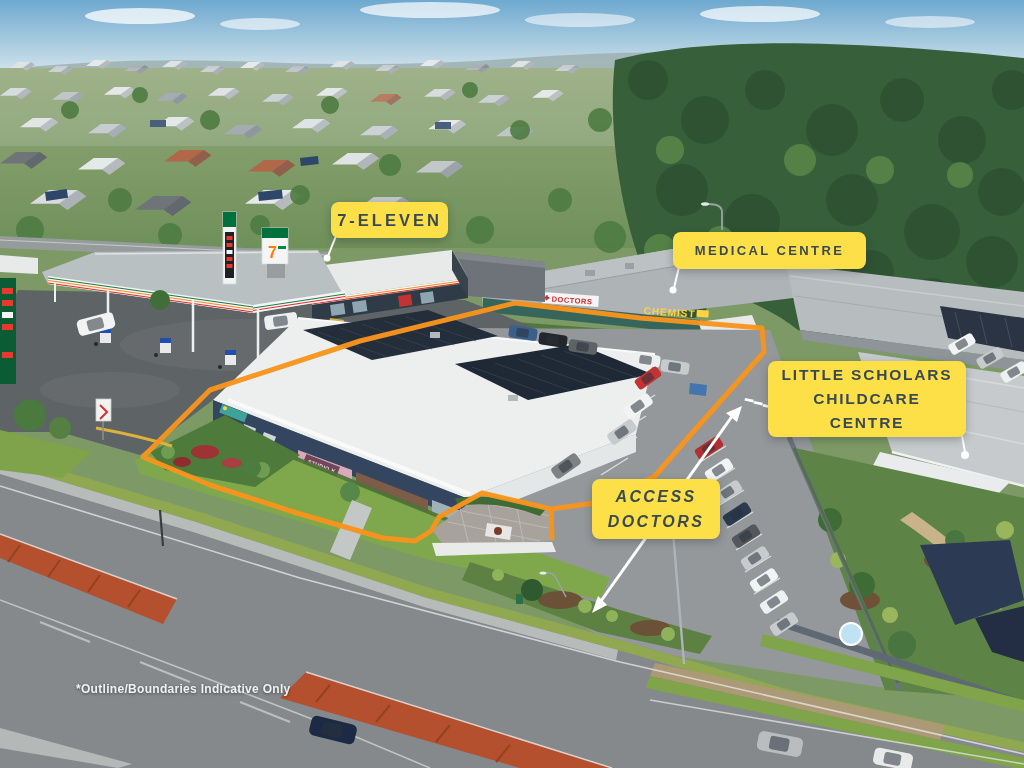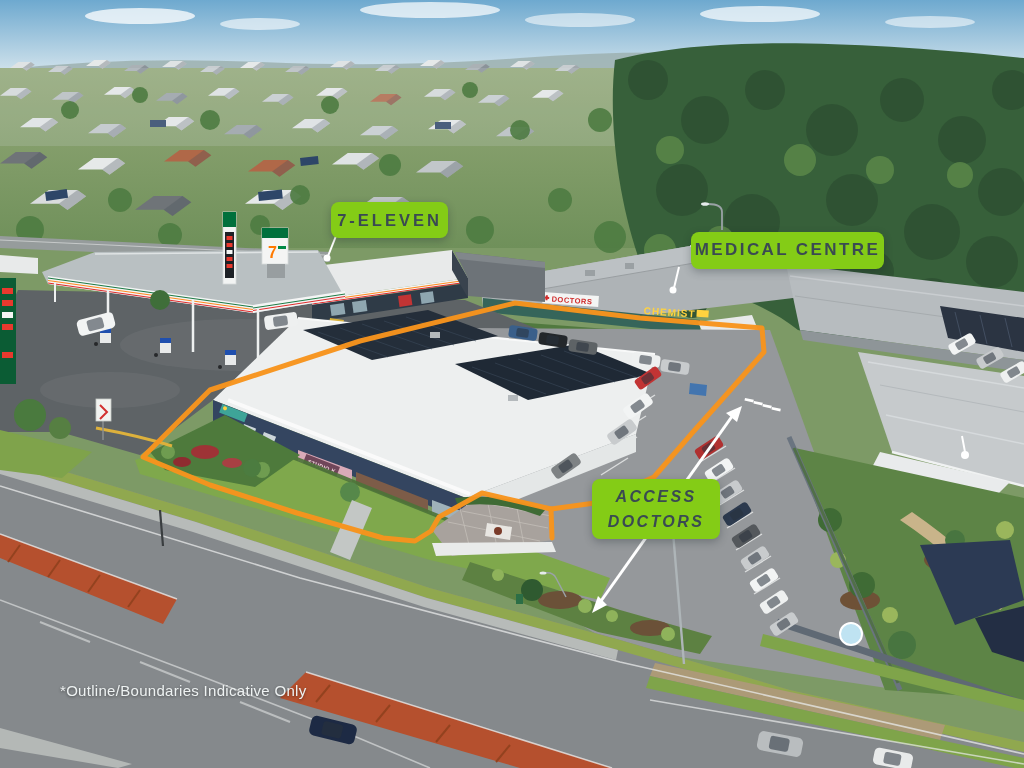--- a/index.html
+++ b/index.html
@@ -1,28 +1,28 @@
 <!DOCTYPE html>
 <html><head>
 <meta charset="utf-8">
 <style>
   html,body{margin:0;padding:0;background:#20262a;}
   .stage{position:relative;width:1024px;height:768px;overflow:hidden;
          font-family:"Liberation Sans",sans-serif;background:#7d9a66;}
   .stage svg.scene{position:absolute;left:0;top:0;width:1024px;height:768px;display:block;}
-  .callout{position:absolute;background:#84cc16;border-radius:8px;
+  .callout{position:absolute;background:#fde047;border-radius:8px;
            color:#3a4a52;font-weight:bold;display:flex;flex-direction:column;
            align-items:center;justify-content:center;text-align:center;
            box-shadow:0 3px 9px rgba(25,35,42,.30);line-height:1.35;}
   .co-7e{left:331px;top:202px;width:117px;height:36px;font-size:16.5px;letter-spacing:3px;}
-  .co-med{left:673px;top:232px;width:193px;height:37px;font-size:17px;letter-spacing:2.4px;margin-left:18px;}
+  .co-med{left:673px;top:232px;width:193px;height:37px;font-size:13px;letter-spacing:2.4px;}
   .co-ls{left:768px;top:361px;width:198px;height:76px;font-size:15.5px;letter-spacing:1.8px;line-height:24px;}
   .co-ae{left:592px;top:479px;width:128px;height:60px;font-size:16px;letter-spacing:2.4px;line-height:25px;font-style:italic;}
-  .disclaimer{position:absolute;left:60px;top:682px;color:#eef2f2;font-size:15px;
-              letter-spacing:.3px;text-shadow:0 1px 3px rgba(0,0,0,.45);font-weight:400;}
+  .disclaimer{position:absolute;left:76px;top:682px;color:#eef2f2;font-size:12px;
+              letter-spacing:.3px;text-shadow:0 1px 3px rgba(0,0,0,.45);font-weight:700;}
 </style>
 </head>
 <body>
 
 <div class="stage">
 
 <svg class="scene" viewBox="0 0 1024 768">
   <defs>
     <linearGradient id="gSky" x1="0" y1="0" x2="0" y2="1">
       <stop offset="0" stop-color="#6ea9cf"></stop>
@@ -538,20 +538,25 @@
 </svg>
 
 <div class="callout co-7e">
   <span>7-ELEVEN</span>
 </div>
 
 <div class="callout co-med">
   <span>MEDICAL CENTRE</span>
 </div>
 
+<div class="callout co-ls">
+  <span>LITTLE SCHOLARS</span>
+  <span>CHILDCARE</span>
+  <span>CENTRE</span>
+</div>
 
 <div class="callout co-ae">
   <span>ACCESS</span>
   <span>DOCTORS</span>
 </div>
 
 <div class="disclaimer">*Outline/Boundaries Indicative Only</div>
 
 </div>
 

